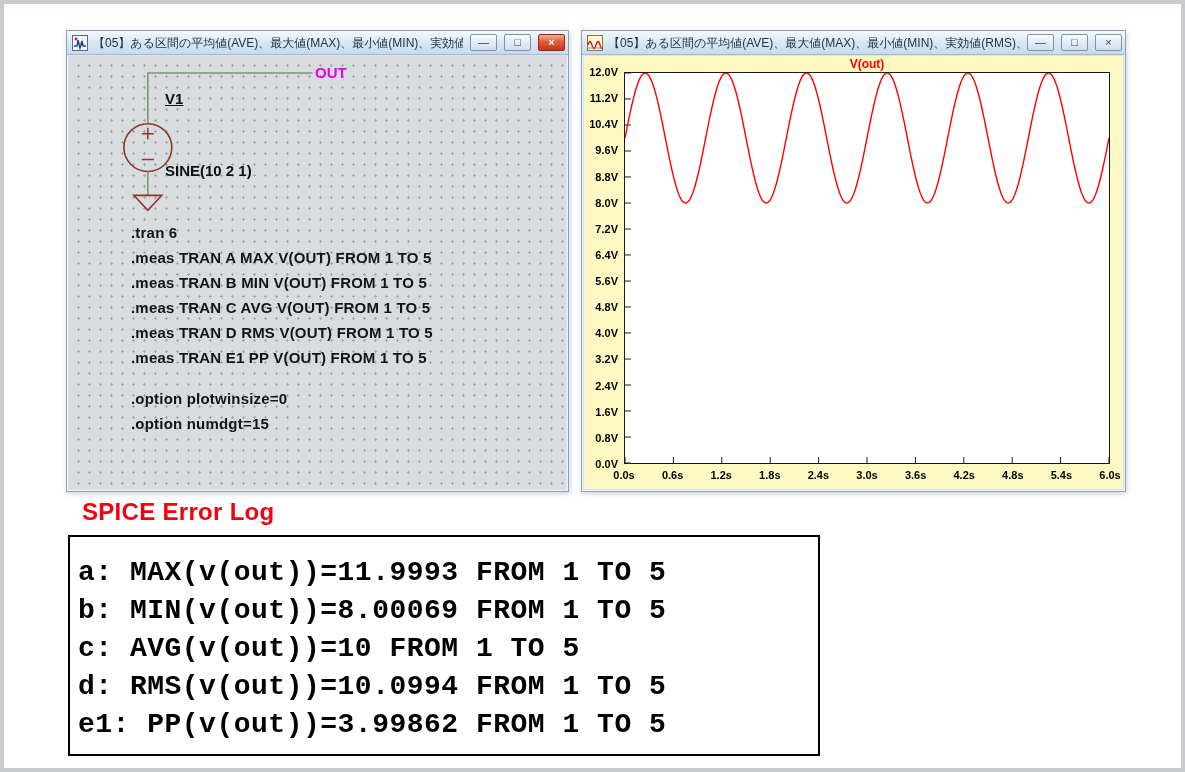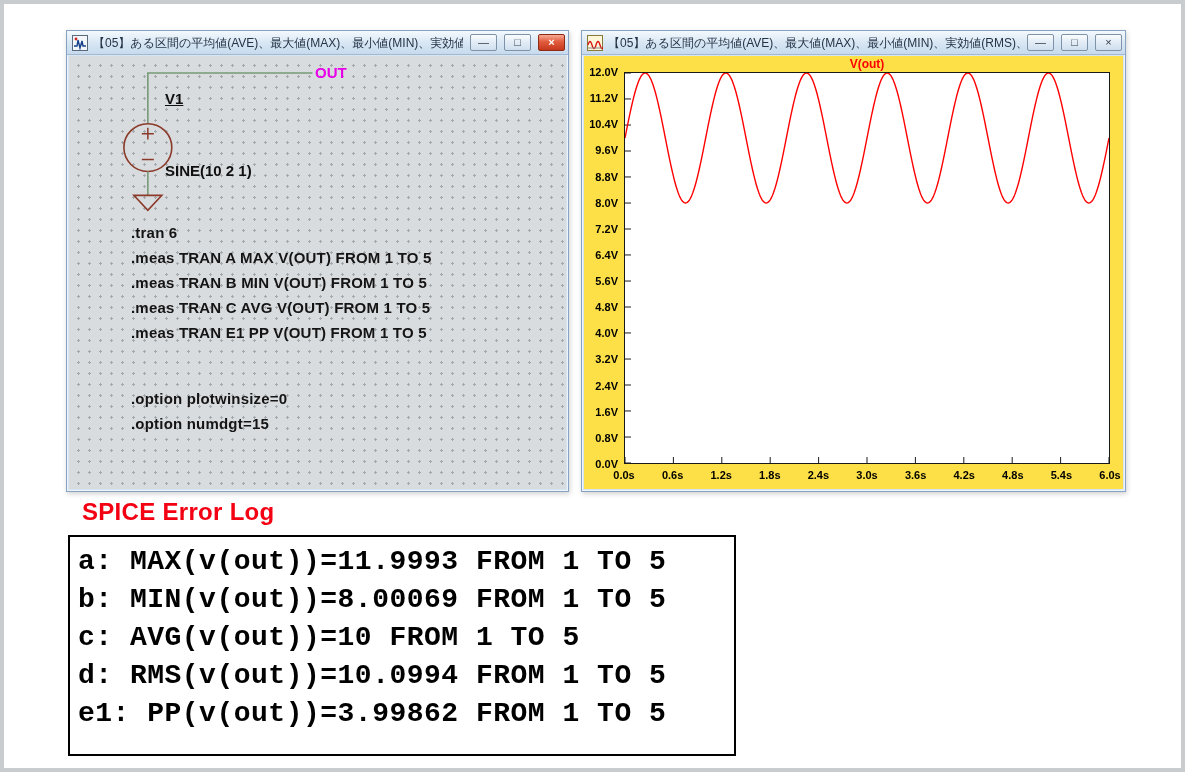--- a/index.html
+++ b/index.html
@@ -53,40 +53,40 @@
   .v1-label  { left:96px;  top:34px;text-decoration:underline; }
   .sine-label{ left:96px;  top:106px; }
   .directives { position:absolute; left:62px; top:164px; }
   .options    { position:absolute; left:62px; top:330px; }
   .directive-line {
     font-size:15px; font-weight:bold; line-height:25px; color:#141414;
     letter-spacing:.2px; white-space:nowrap;
   }
 
   
-  #waveform-canvas { background:#fde047; }
+  #waveform-canvas { background:#fef9c3; }
   .plot-title {
     position:absolute; left:40px; width:486px; top:1px; text-align:center;
     font-size:12px; font-weight:bold;
   }
   .plot-box { position:absolute; left:40px; top:16px; width:486px; height:392px; border:1px solid #1a1a1a; background:#fff; }
   .plot-box svg { display:block; width:100%; height:100%; }
   .y-ticks { position:absolute; left:0; top:16px; width:37px; height:392px; }
   .y-ticks .tick { position:absolute; right:3px; transform:translateY(-50%); font-size:11px; font-weight:bold; color:#000; white-space:nowrap; }
   .x-ticks { position:absolute; left:40px; top:413px; width:486px; height:14px; }
   .x-ticks .tick { position:absolute; top:0; transform:translateX(-50%); font-size:11px; font-weight:bold; color:#000; white-space:nowrap; }
 
   
   .error-log-heading {
     position:absolute; left:78px; top:494px;
     font-size:24px; font-weight:bold; letter-spacing:.3px;
   }
   .error-log-box {
-    position:absolute; left:64px; top:531px; width:668px; height:221px;
-    border:2px solid #000; background:#fff; padding:6px 8px;
+    position:absolute; left:64px; top:531px; width:752px; height:221px;
+    border:2px solid #000; background:#fff; padding:17px 8px;
   }
   .error-log-line {
     font-family:"Liberation Mono", monospace; font-weight:bold;
     font-size:28px; line-height:38px; color:#000; letter-spacing:.5px; white-space:nowrap;
   }
 </style>
 </head>
 <body>
 
 <div class="frame">
@@ -118,20 +118,21 @@
       </svg>
       <div class="sch-label out-label" style="color: rgb(232, 0, 232);">OUT</div>
       <div class="sch-label v1-label">V1</div>
       <div class="sch-label sine-label">SINE(10 2 1)</div>
       <div class="directives">
 
       <div class="directive-line">.tran 6</div>
           <div class="directive-line">.meas TRAN A MAX V(OUT) FROM 1 TO 5</div>
           <div class="directive-line">.meas TRAN B MIN V(OUT) FROM 1 TO 5</div>
           <div class="directive-line">.meas TRAN C AVG V(OUT) FROM 1 TO 5</div>
+          <div class="directive-line">.meas TRAN D RMS V(OUT) FROM 1 TO 5</div>
           <div class="directive-line">.meas TRAN E1 PP V(OUT) FROM 1 TO 5</div>
         </div>
       <div class="options">
 
       <div class="directive-line">.option plotwinsize=0</div>
           <div class="directive-line">.option numdgt=15</div>
         </div>
     </div>
   </div>
 

